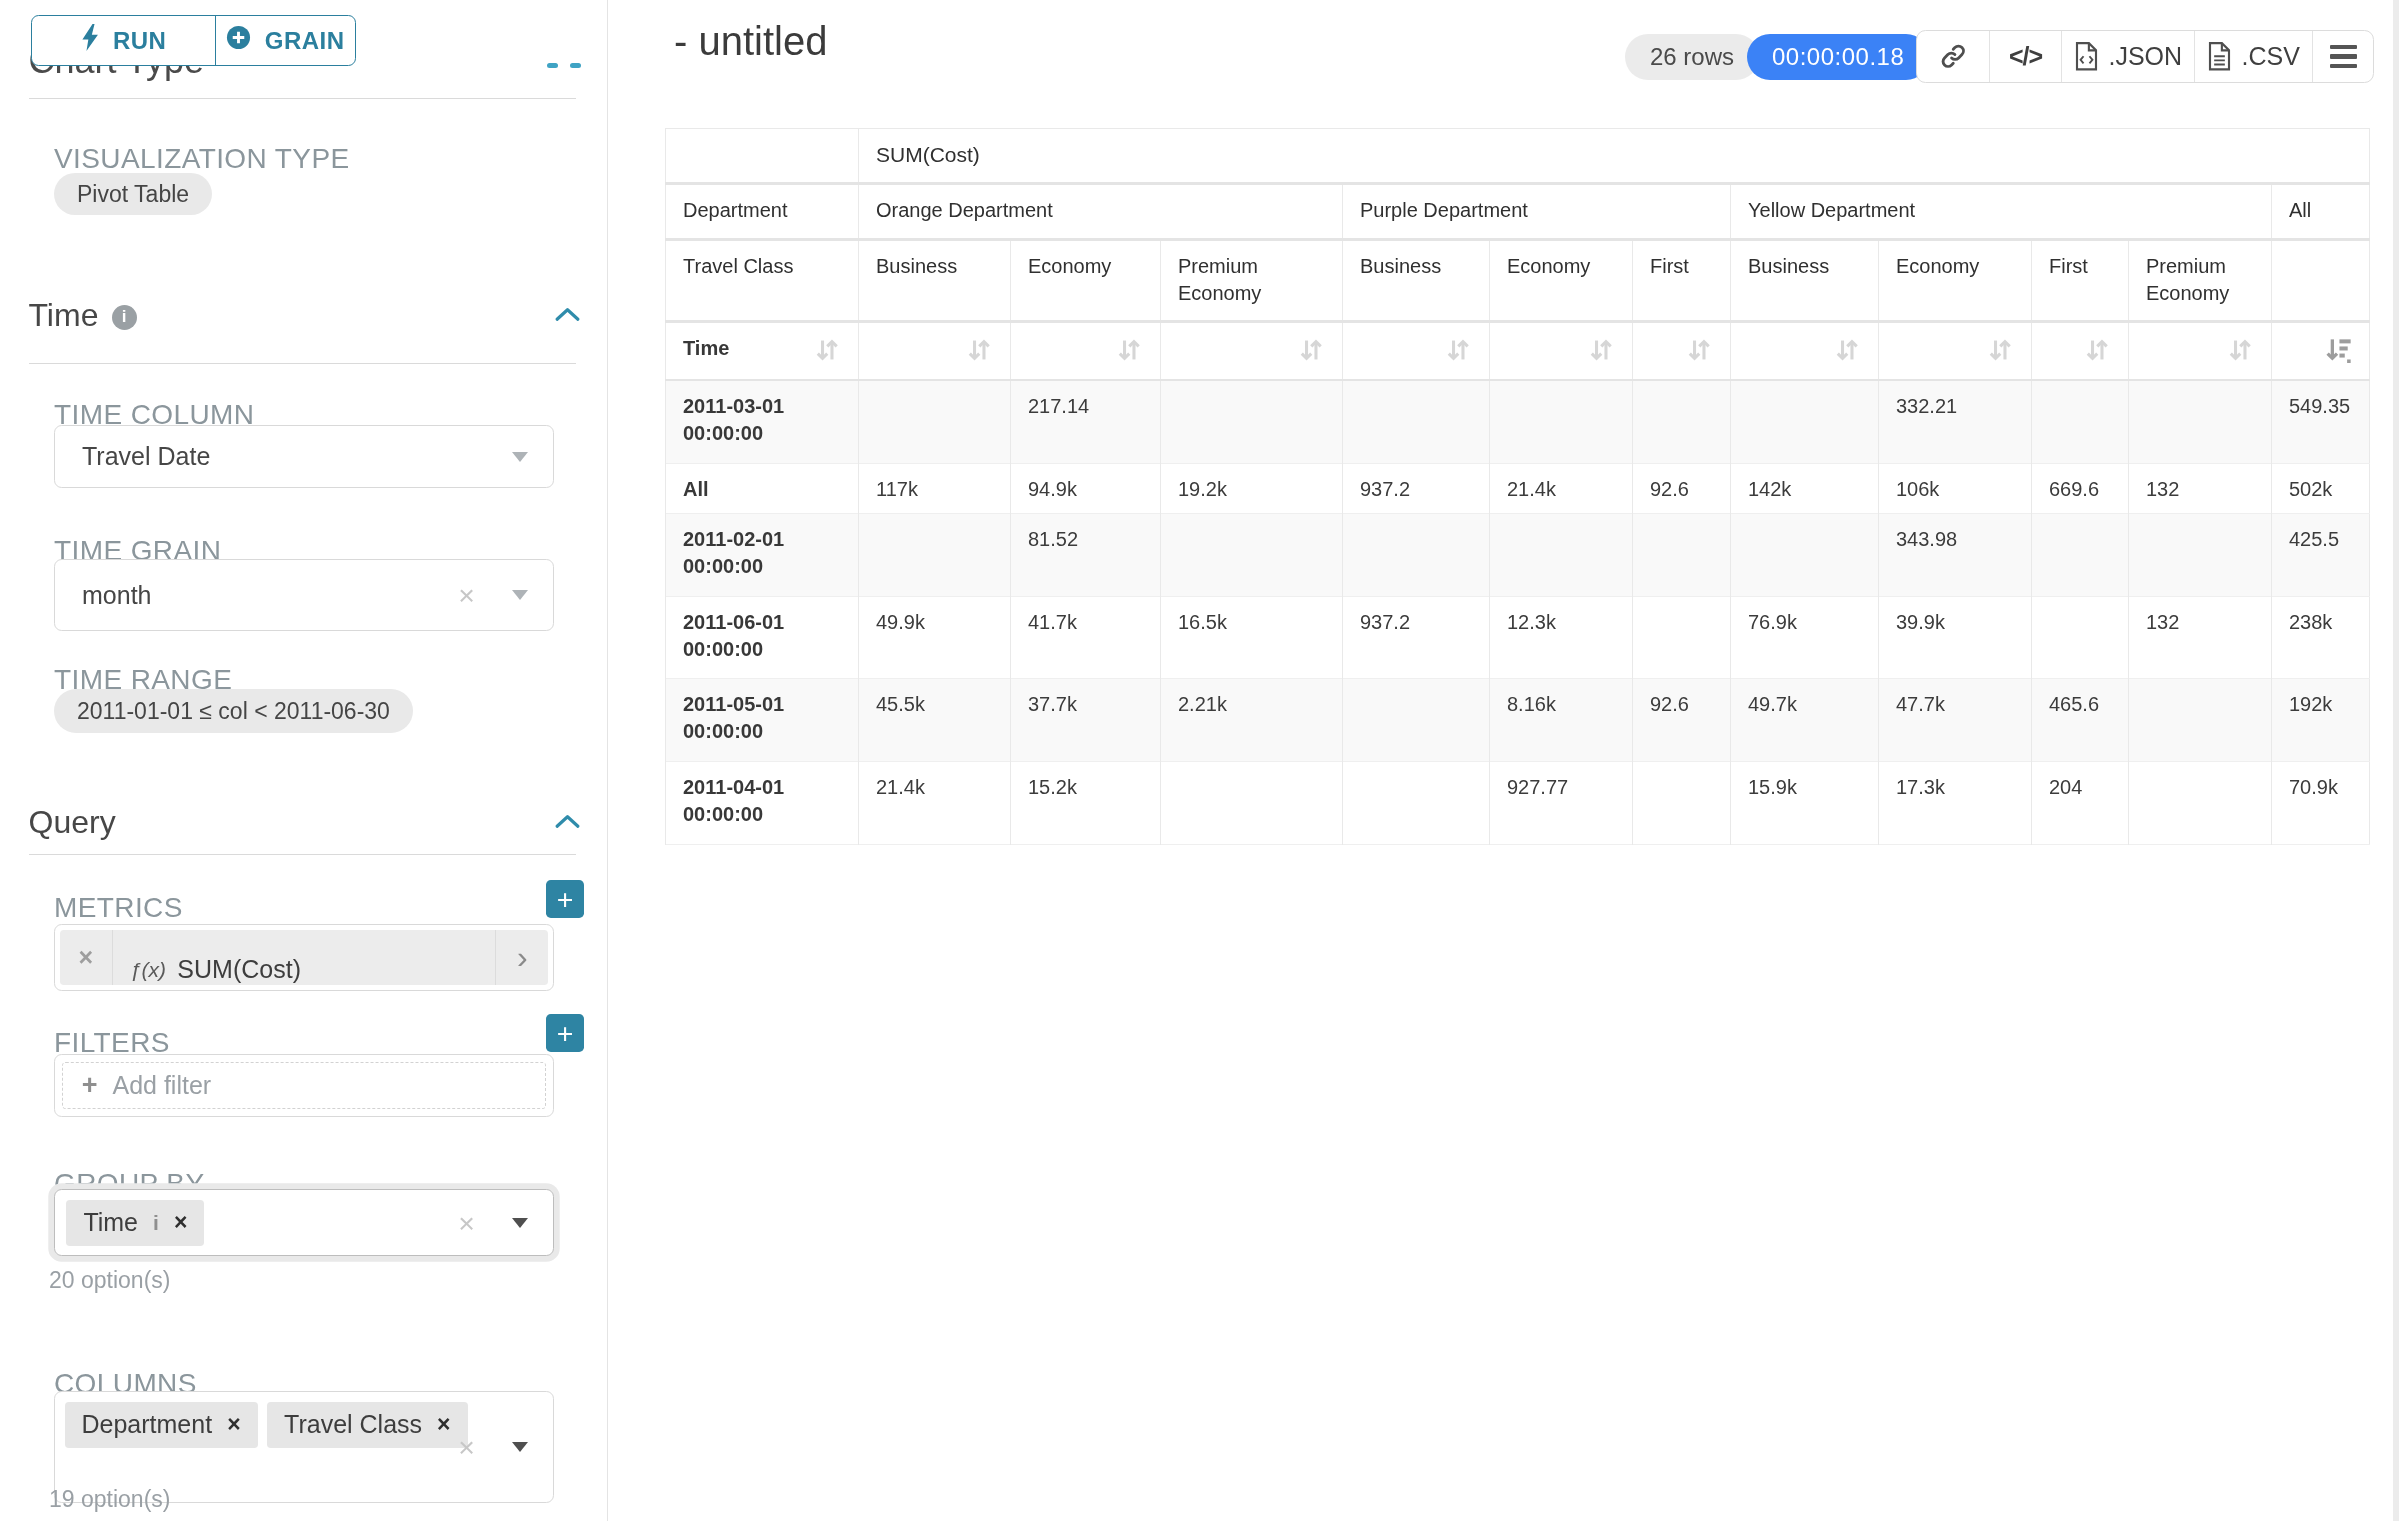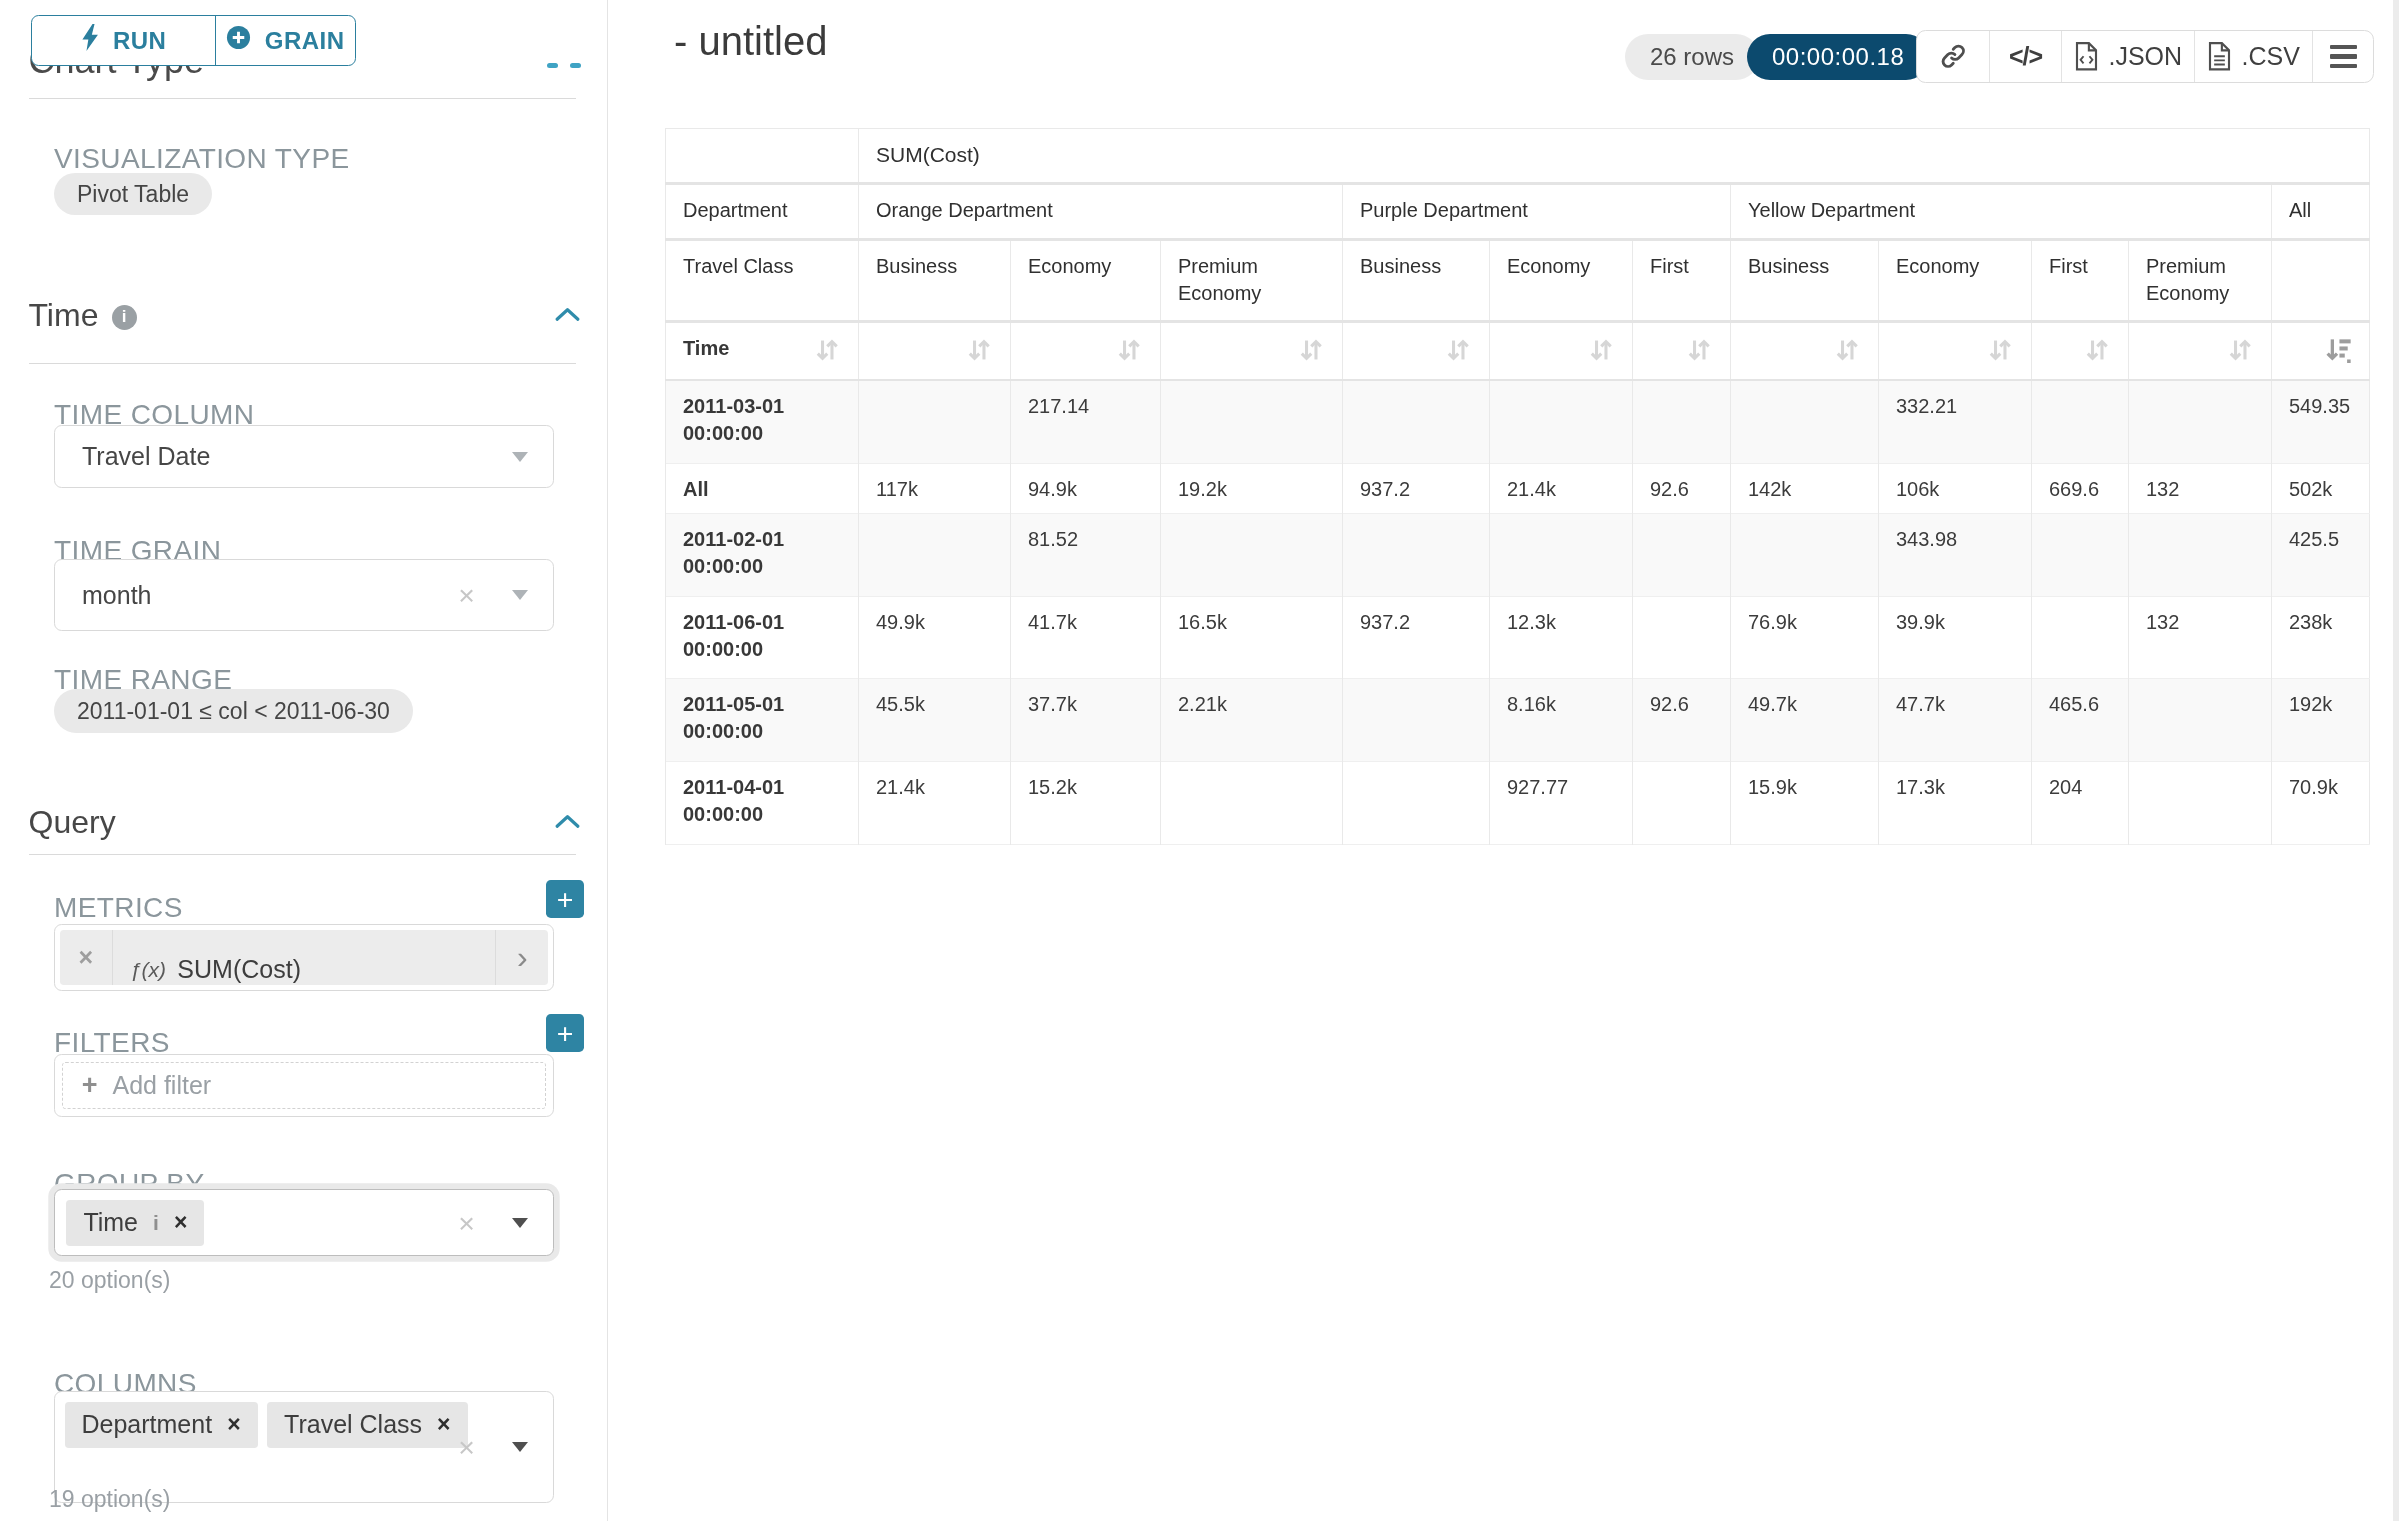--- a/index.html
+++ b/index.html
@@ -57,21 +57,21 @@
   .addfilter-inner .plus-glyph { color:#8f8f8f; font-size:27px; font-weight:600; }
 
   .groupby-select { top:1189px; height:67px; border-color:#bdbdbd; box-shadow:0 0 0 5.7px #e9e9e9; padding-left:11.4px; }
   .columns-select { top:1391px; height:112px; align-items:flex-start; padding:9.5px; }
 
   
   .main { position:absolute; left:609px; top:0; width:1462px; height:1522px; background:#fff;margin-left:8px; }
   .page-title { position:absolute; left:57px; top:19px; font-size:40px; color:#3b3b3b; }
   .rows-pill { position:absolute; left:1008px; top:34px; height:46px; border-radius:23px; background:#ebebeb;
                display:flex; align-items:center; padding:0 25px; font-size:24px; color:#4a4a4a; }
-  .timer-pill { position:absolute; left:1130px; top:34px; height:46px; border-radius:23px; background:#0c4a6e;
+  .timer-pill { position:absolute; left:1130px; top:34px; height:46px; border-radius:23px; background:#3b82f6;
                 display:flex; align-items:center; padding:0 25px; font-size:24px; color:#fff; letter-spacing:0.5px; }
   .btn-group { position:absolute; left:1299px; top:30px; height:53px; width:458px; background:#fff;
                border:1.9px solid #dcdcdc; border-radius:9.5px; display:flex; overflow:hidden; }
   .btn-group .seg { display:flex; align-items:center; justify-content:center; gap:9.5px; cursor:pointer;
                     border-left:1.9px solid #e3e3e3; font-size:25px; color:#3f3f3f; }
   .btn-group .seg:first-child { border-left:none; }
   .seg-link { width:72px; } .seg-code { width:72px; font-weight:600; letter-spacing:-1px; color:#4f4f4f; }
   .seg-json { width:133px; } .seg-csv { width:118px; } .seg-menu { flex:1; }
   .hamburger { display:flex; flex-direction:column; gap:4.8px; }
   .hamburger i { display:block; width:27px; height:4.8px; background:#555; border-radius:1px; }

